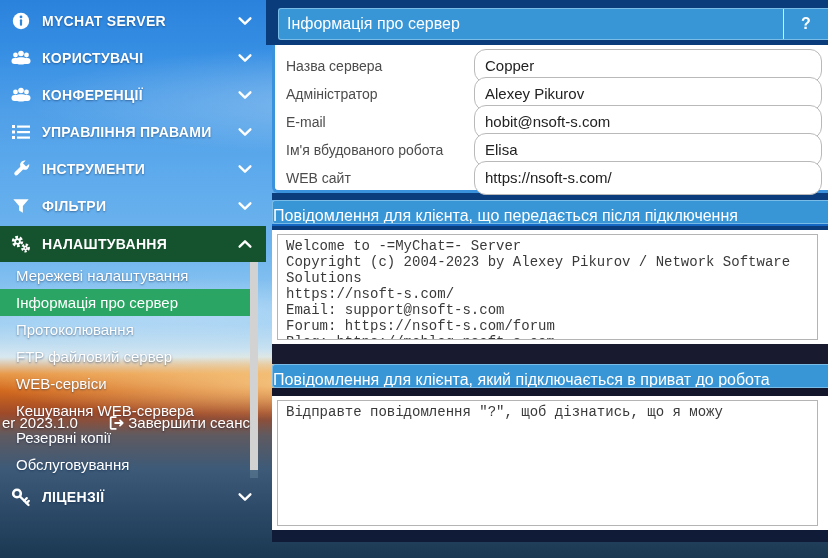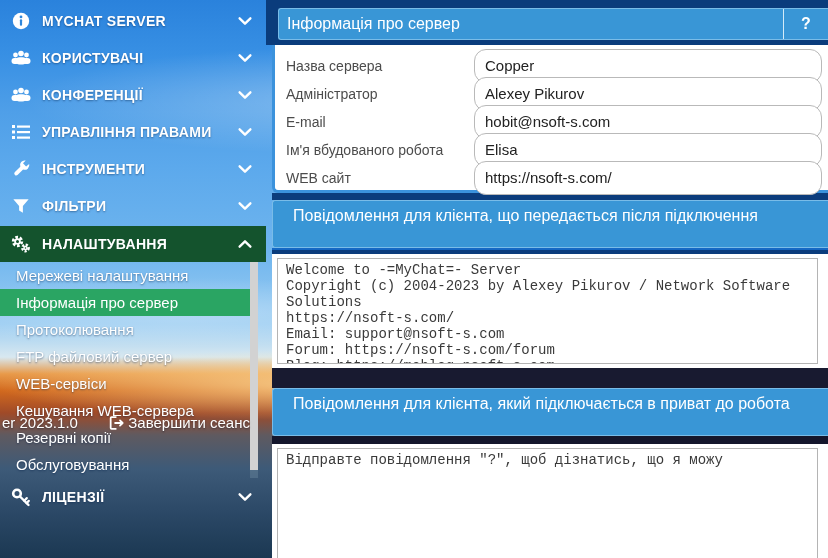--- a/index.html
+++ b/index.html
@@ -59,23 +59,23 @@
   .form-panel{ margin-left:6px; height:148px; background:#fff;
     border-left:3px solid #3b92dc; border-bottom:3px solid #3b92dc;
     border-radius:0 0 0 6px; padding:7px 6px 0 11px; }
   .form-row{ display:flex; align-items:center; height:27px; margin-bottom:1px; }
   .form-label{ width:188px; font-size:14px; color:#4c4c4c; flex:none; }
   .form-input{ flex:1; height:23px; border:1px solid #b9b9b9; border-radius:12px;
     padding:16px 10px; font-size:15px; color:#222; outline:none;
     font-family:"Liberation Sans",sans-serif; background:#fff; }
 
   .gap-a{ margin-left:6px; height:7px; background:#0b3c7c; }
-  .section-bar{ margin-left:6px; height:48px; background:#3996d6;
+  .section-bar{ margin-left:6px; height:24px; background:#3996d6;
     border:1px solid #79bce8; border-right:none; border-radius:3px 0 0 3px;
-    color:#fff; font-size:16px; line-height:30px; padding-left:20px;
+    color:#fff; font-size:16px; line-height:30px; padding-left:0;
     white-space:nowrap; overflow:hidden; }
   .gap-b{ margin-left:6px; height:6px; background:#0b3c7c; border-top:2px solid #1568c4; }
   .ta-panel{ margin-left:6px; background:#fff; padding:4px 10px 4px 5px; }
   .ta-panel.first{ height:114px; }
   .ta-panel.second{ height:134px; }
   .ta{ width:100%; height:100%; border:1px solid #b4b4b4; resize:none;
     font-family:"Liberation Mono", monospace; font-size:14px; line-height:16px;
     color:#3a3a3a; padding:3px 8px; outline:none; overflow:hidden; background:#fff; }
   .gap-dark{ margin-left:6px; height:20px; background:#181a30; }
   .gap-c{ margin-left:6px; height:8px; background:#14162c; }

